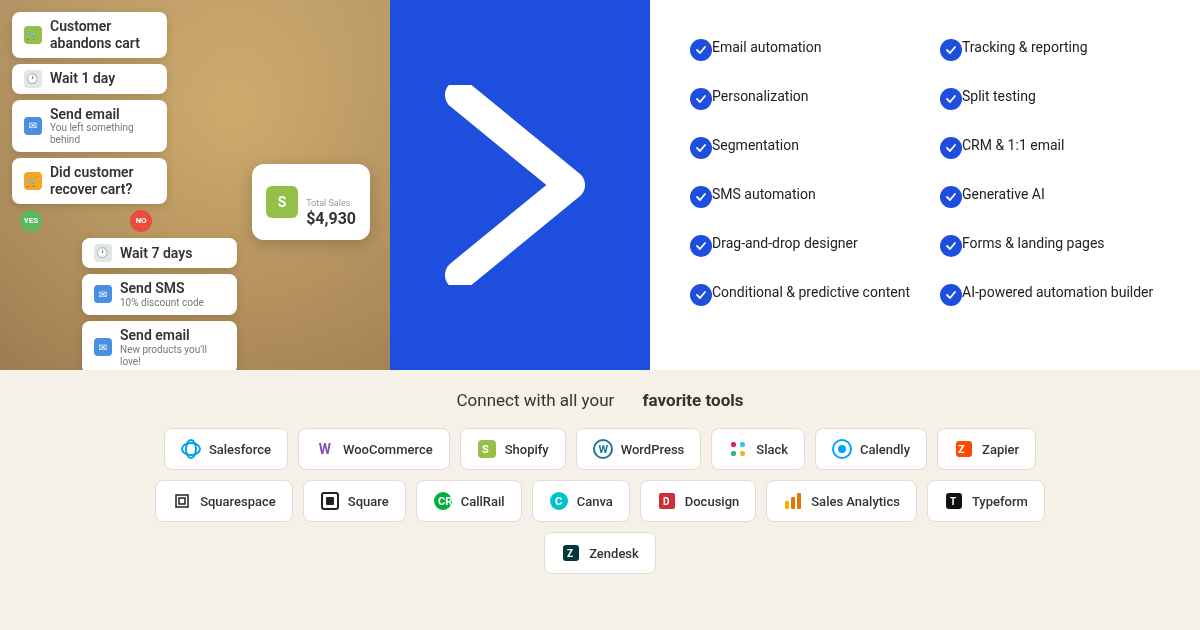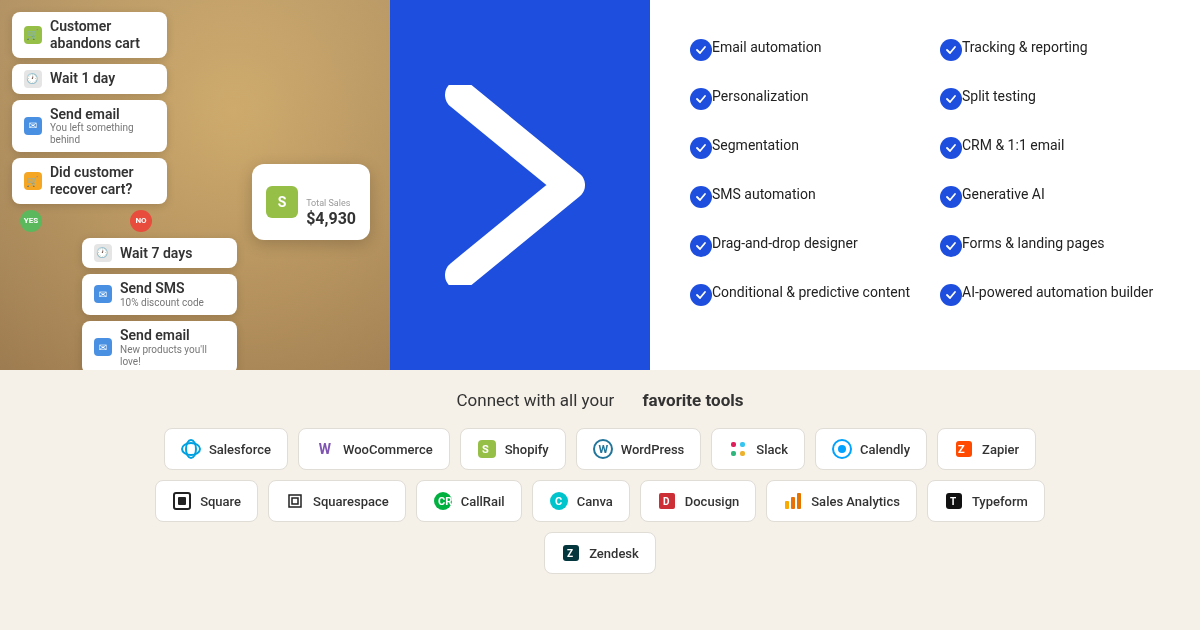--- a/index.html
+++ b/index.html
@@ -537,34 +537,34 @@
       <span>Zapier</span>
     </div>
 
   </div>
 
   <div class="tools-row">
 
     <div class="tool-chip">
       <span class="tool-icon">
         <svg width="20" height="20" viewBox="0 0 20 20">
+            <path d="M4,4 L16,4 L16,16 L4,16 Z M7,7 L13,7 L13,13 L7,13 Z" fill="none" stroke="#222" stroke-width="1.5"></path>
+          </svg>
+      </span>
+      <span>Squarespace</span>
+    </div>
+
+    <div class="tool-chip">
+      <span class="tool-icon">
+        <svg width="20" height="20" viewBox="0 0 20 20">
             <rect x="2" y="2" width="16" height="16" rx="2" fill="none" stroke="#222" stroke-width="2"></rect>
             <rect x="6" y="6" width="8" height="8" rx="1" fill="#222"></rect>
           </svg>
       </span>
       <span>Square</span>
-    </div>
-
-    <div class="tool-chip">
-      <span class="tool-icon">
-        <svg width="20" height="20" viewBox="0 0 20 20">
-            <path d="M4,4 L16,4 L16,16 L4,16 Z M7,7 L13,7 L13,13 L7,13 Z" fill="none" stroke="#222" stroke-width="1.5"></path>
-          </svg>
-      </span>
-      <span>Squarespace</span>
     </div>
 
     <div class="tool-chip">
       <span class="tool-icon">
         <svg width="20" height="20" viewBox="0 0 20 20">
             <circle cx="10" cy="10" r="9" fill="#00b140"></circle>
             <text x="5" y="14" fill="white" font-size="11" font-weight="bold">CR</text>
           </svg>
       </span>
       <span>CallRail</span>

